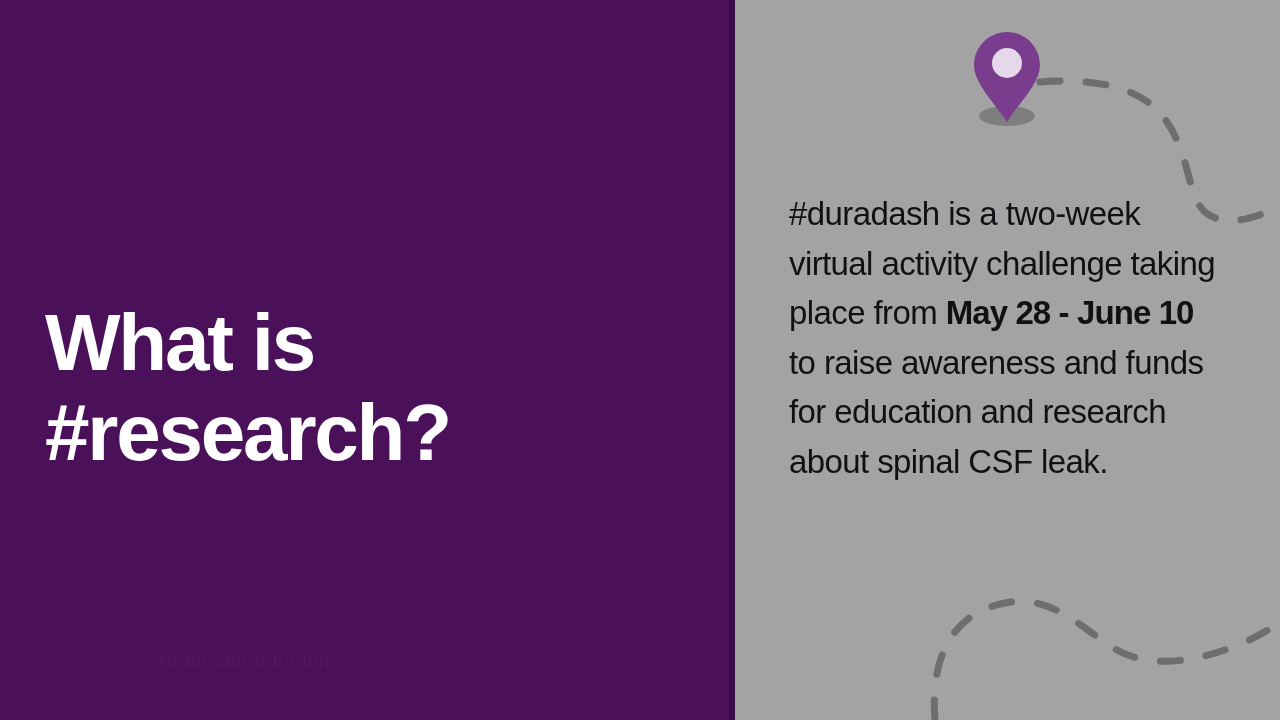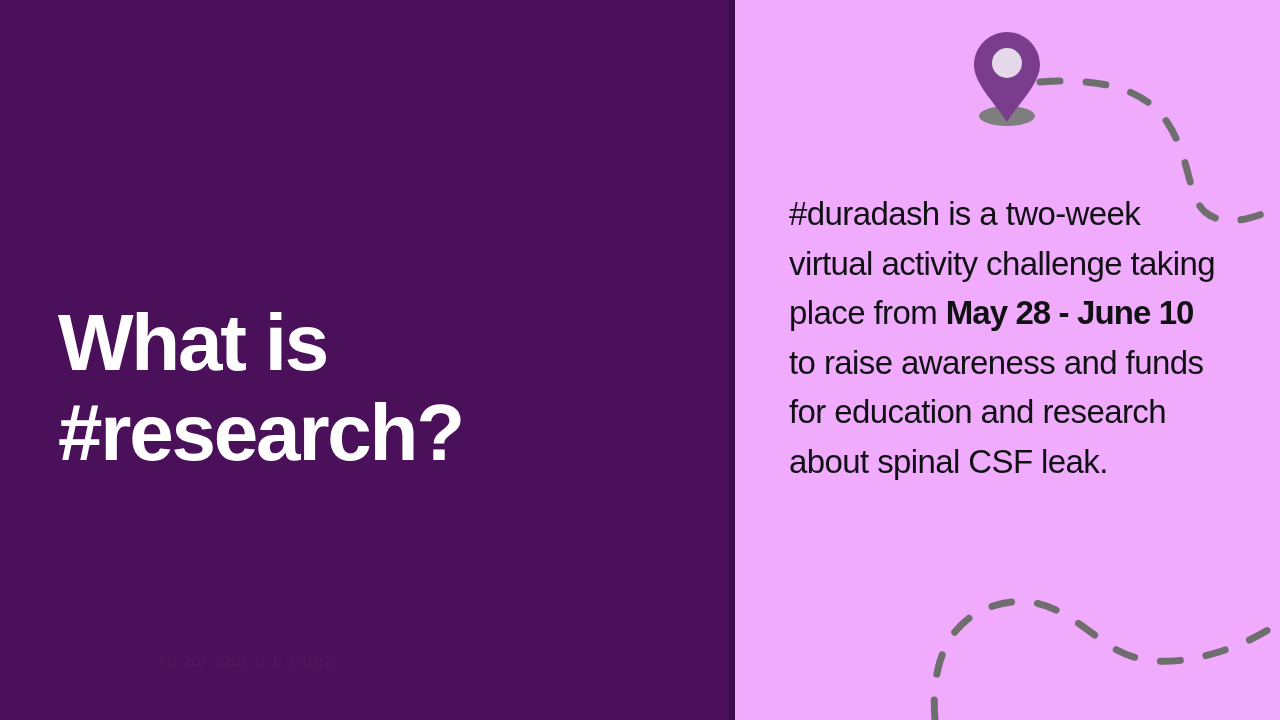--- a/index.html
+++ b/index.html
@@ -27,21 +27,21 @@
   .left-panel-edge {
     position: absolute;
     left: 729px;
     top: 0;
     width: 6px;
     height: 720px;
     background: #3C0B4B;
   }
   .headline {
     position: absolute;
-    left: 58px;
+    left: 45px;
     top: 244px;
     width: 640px;
     color: #FFFFFF;
     font-family: "Liberation Sans", sans-serif;
     font-weight: bold;
     font-size: 80px;
     line-height: 90px;
     letter-spacing: -2.2px;
   }
   .headline-line {
@@ -60,21 +60,21 @@
     user-select: none;
   }
 
   
   .right-panel {
     position: absolute;
     left: 735px;
     top: 0;
     width: 545px;
     height: 720px;
-    background: #f0abfc;
+    background: #a3a3a3;
     overflow: hidden;
   }
   .deco-layer {
     position: absolute;
     left: 0;
     top: 0;
     width: 545px;
     height: 720px;
     pointer-events: none;
   }

